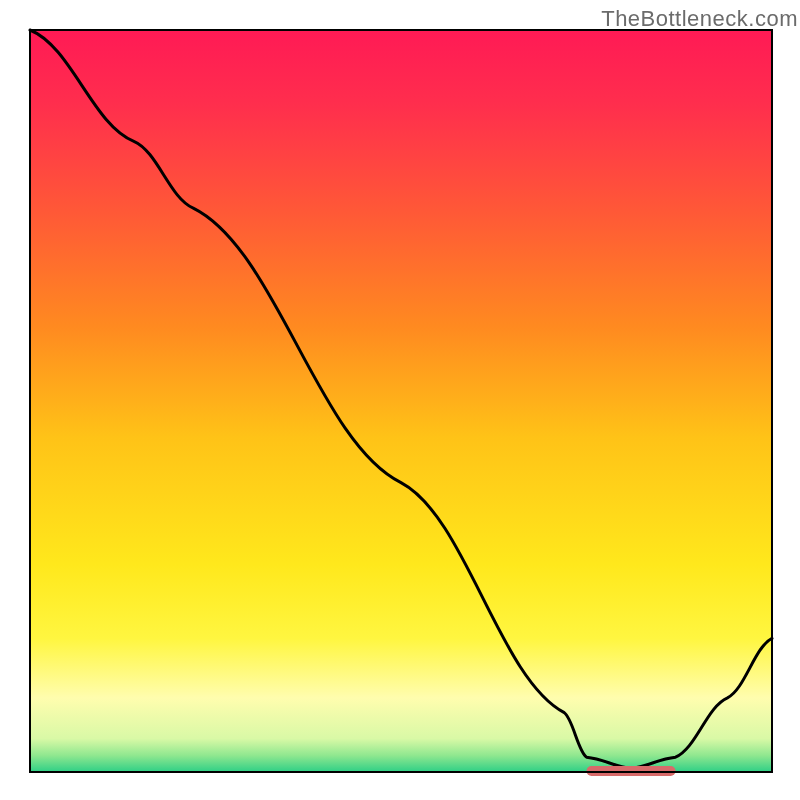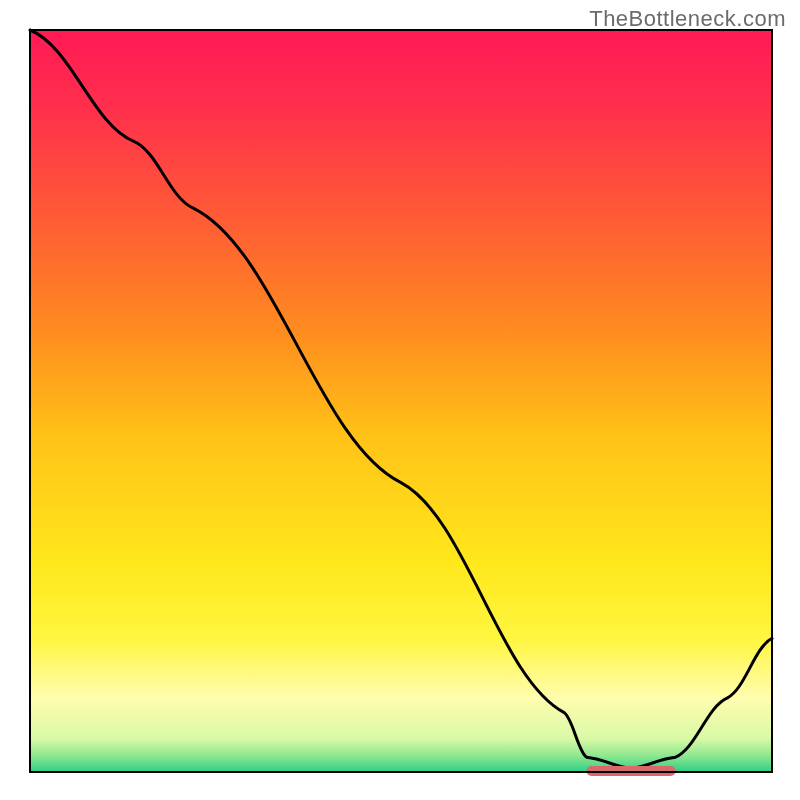--- a/index.html
+++ b/index.html
@@ -12,21 +12,21 @@
     font-family: Arial, Helvetica, sans-serif;
   }
   .stage {
     position: relative;
     width: 800px;
     height: 800px;
   }
   .watermark {
     position: absolute;
     top: 6px;
-    right: 14px;
+    right: 2px;
     color: #6b6b6b;
     font-size: 22px;
     letter-spacing: 0.5px;
     z-index: 20;
   }
   svg {
     position: absolute;
     top: 0;
     left: 0;
   }

